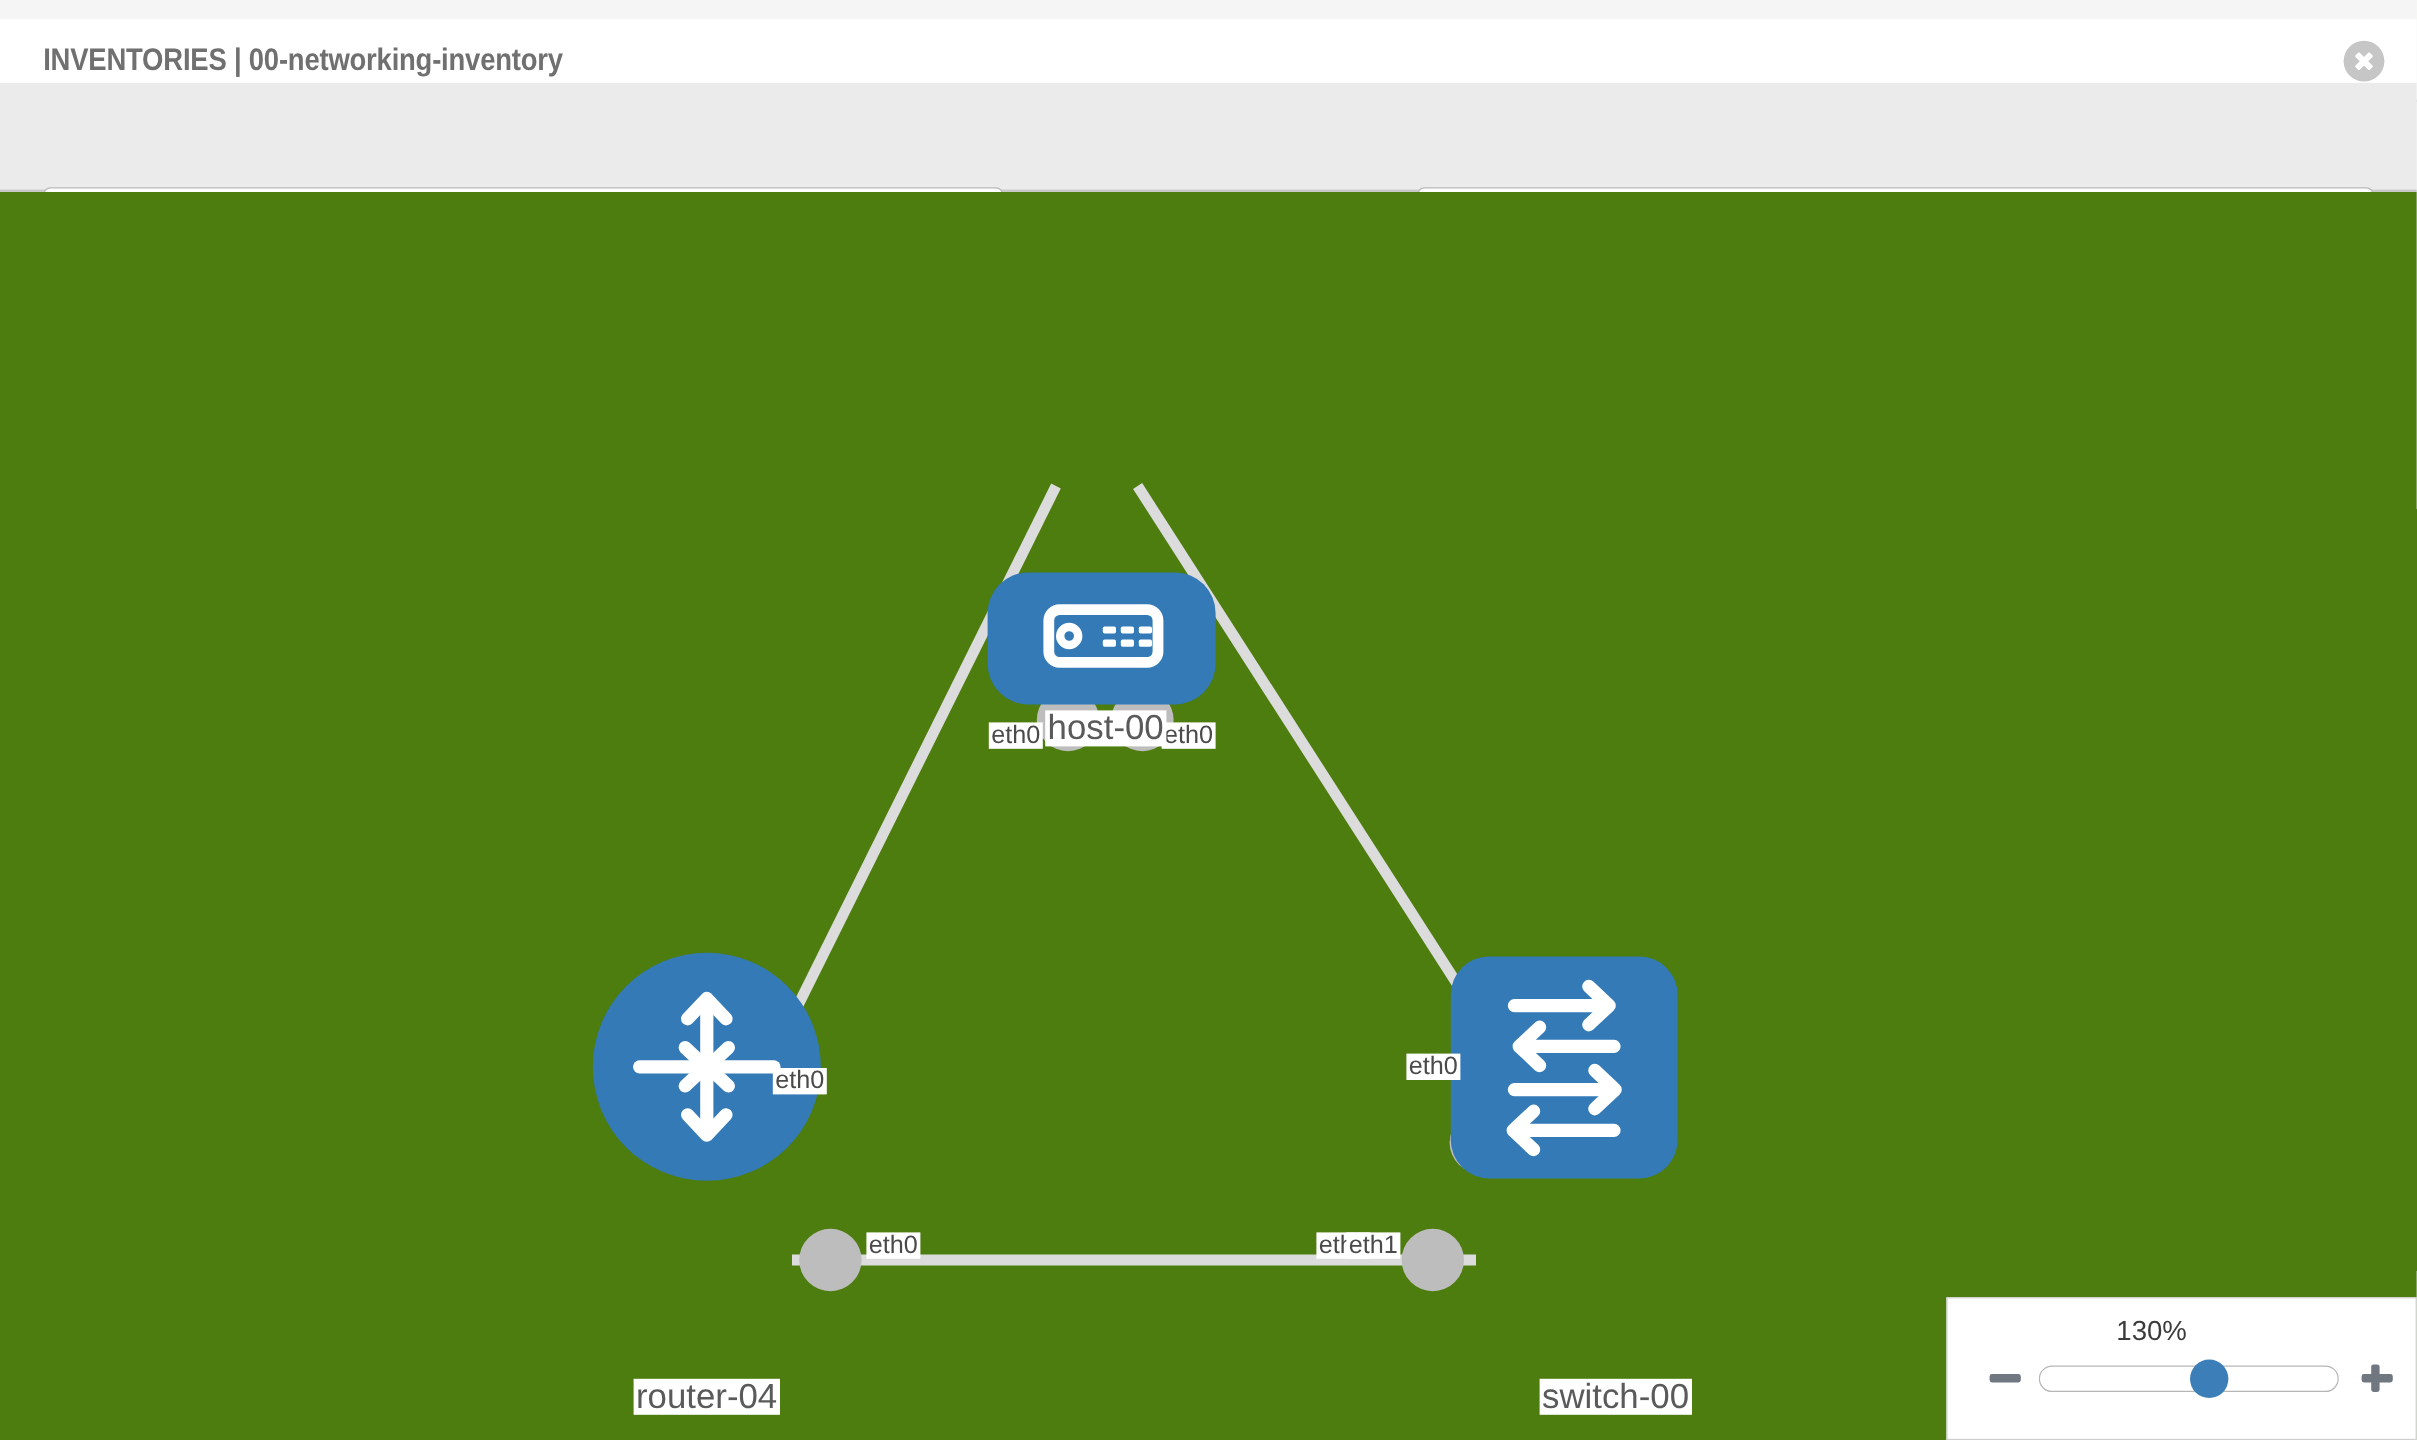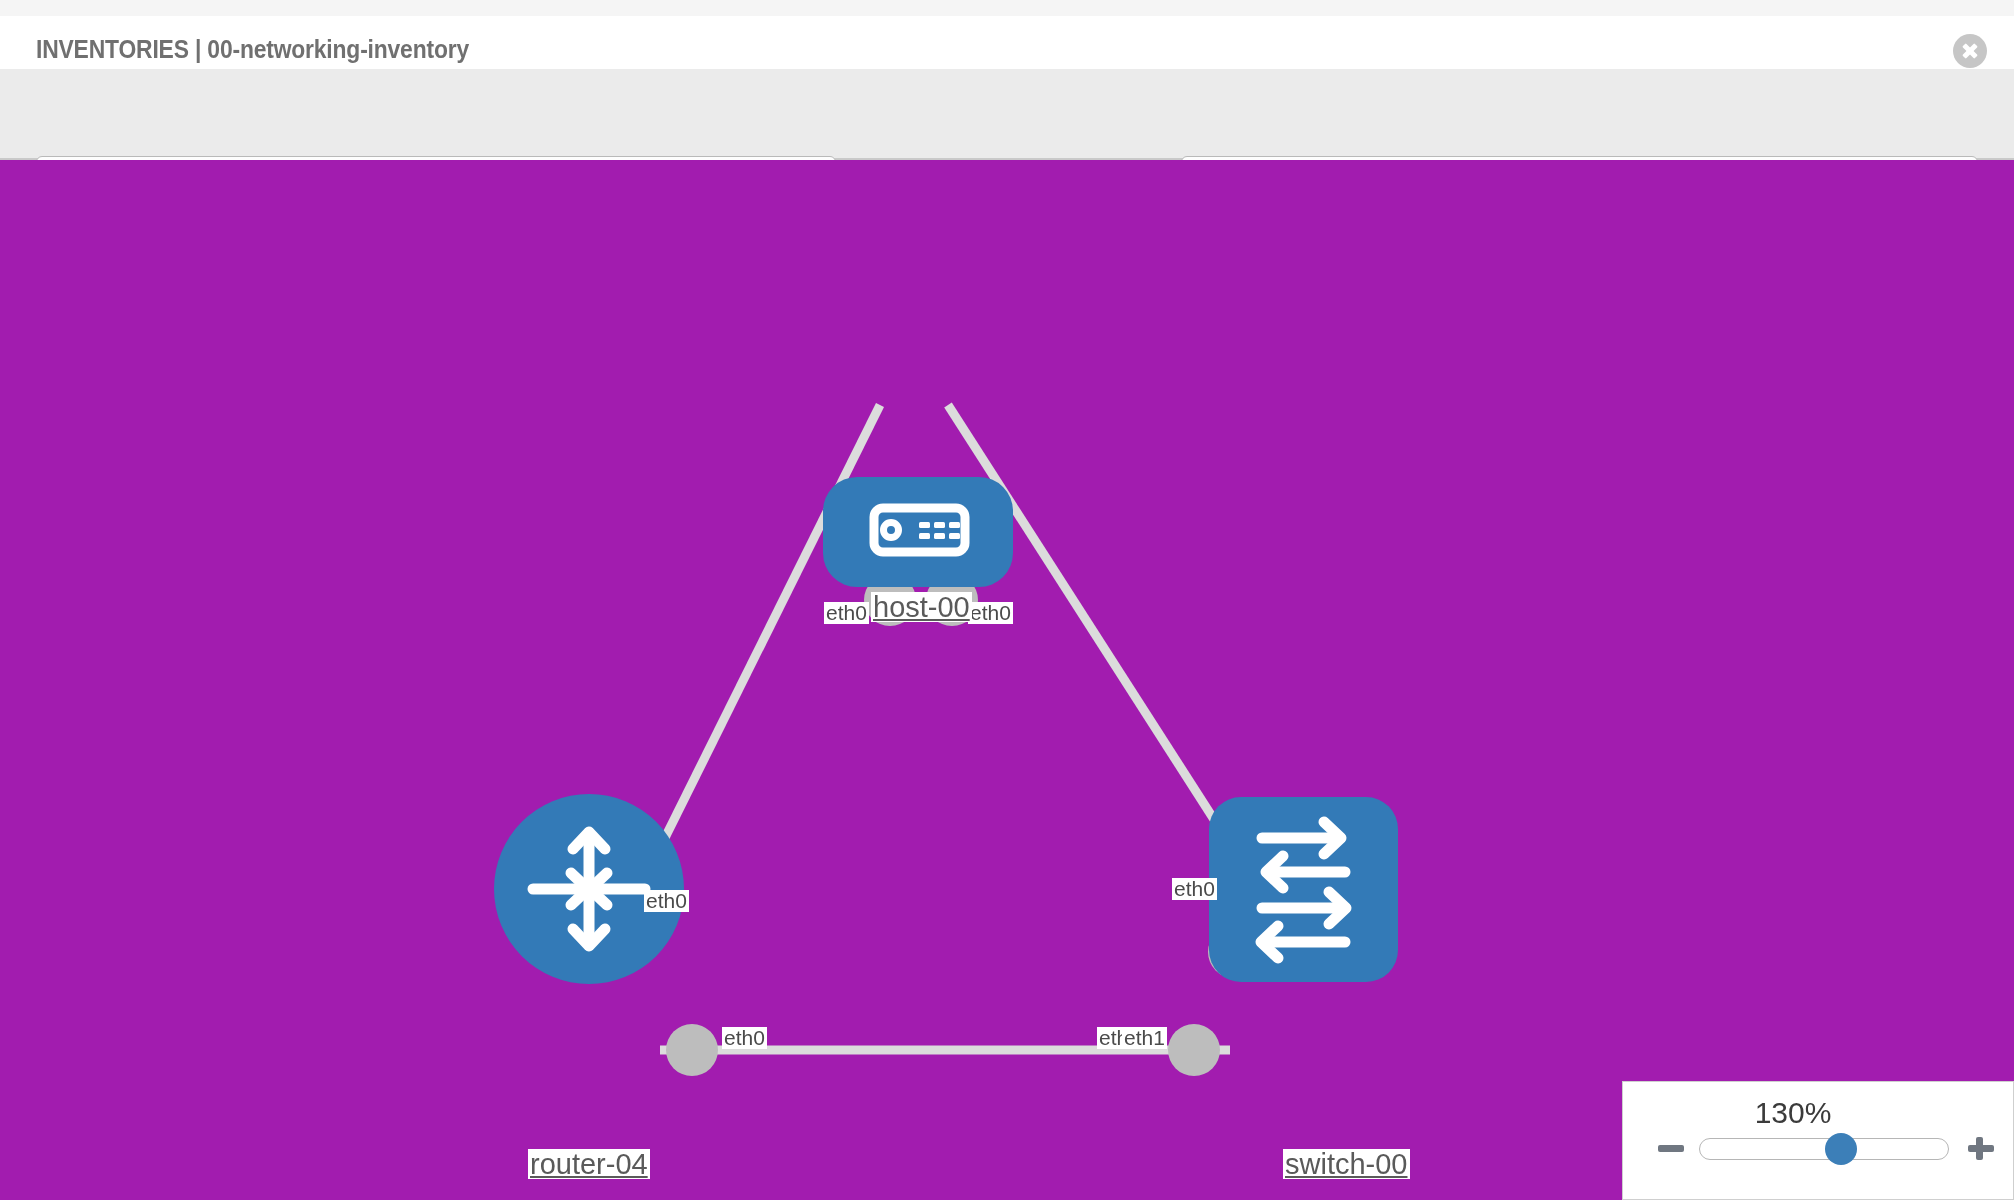--- a/index.html
+++ b/index.html
@@ -116,35 +116,34 @@
   }
   #wrench-icon { left: 1046px; top: 94px; width: 42px; height: 42px; }
   #key-icon    { left: 1113px; top: 94px; width: 42px; height: 42px; }
 
   
   .canvas {
     position: absolute;
     left: 0; top: 160px;
     width: 2014px;
     height: 1040px;
-    background: #a21caf;
+    background: #4d7c0f;
     overflow: hidden;
   }
   .canvas svg { position: absolute; left: 0; top: 0; }
 
   
   .node-label {
     position: absolute;
     background: #ffffff;
     color: #5a5a5a;
     font-size: 29px;
     white-space: nowrap;
     padding: 0 2px;
     line-height: 1.05;
-    text-decoration: underline;
   }
   .port-label {
     position: absolute;
     background: #ffffff;
     color: #4a4a4a;
     font-size: 21px;
     white-space: nowrap;
     padding: 0 2px;
     line-height: 1.05;
   }
@@ -159,21 +158,21 @@
     background: #ffffff;
     border: 1px solid #cfcfcf;
     box-sizing: border-box;
   }
   .zoom-pct {
     position: absolute;
     top: 14px;
     left: 0;
     width: 340px;
     text-align: center;
-    font-size: 30px;
+    font-size: 23px;
     color: #3b3b3b;
   }
   .zoom-minus, .zoom-plus {
     position: absolute;
     top: 52px;
     width: 30px;
     height: 30px;
     cursor: pointer;
   }
   .zoom-minus { left: 33px; }

